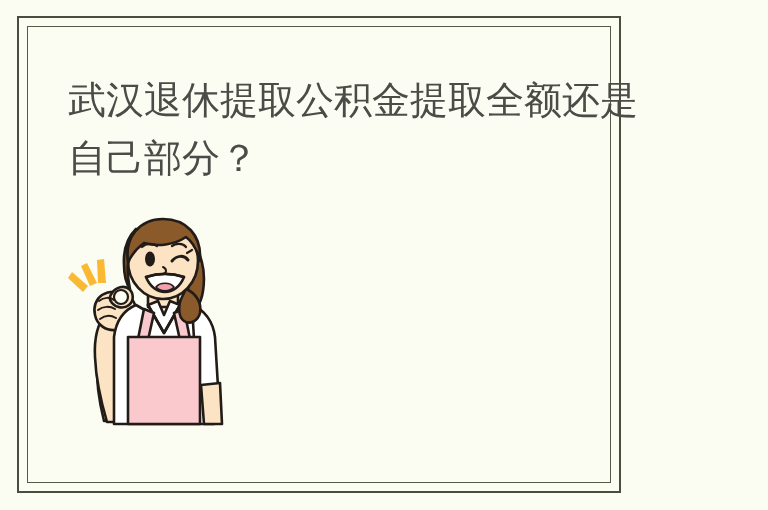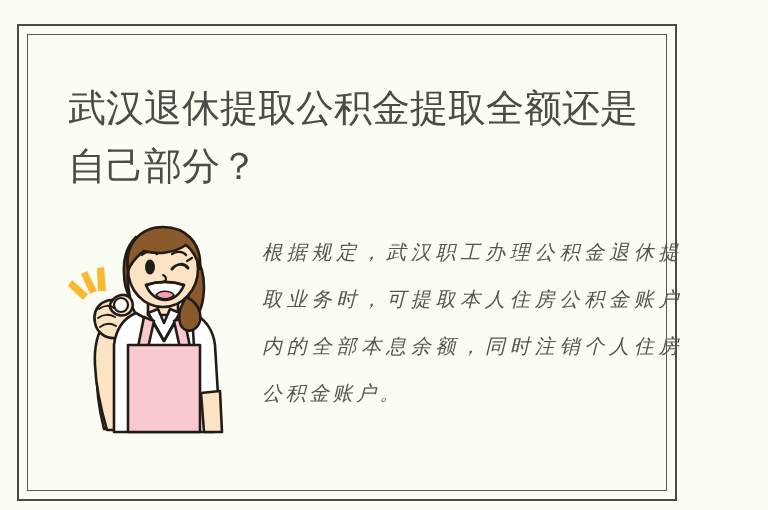--- a/index.html
+++ b/index.html
@@ -10,22 +10,22 @@
     width: 768px;
     height: 510px;
     background: #fbfcf2;
     font-family: "Liberation Sans", "DejaVu Sans", sans-serif;
     overflow: hidden;
   }
 
   #article-card {
     position: absolute;
     left: 17px;
-    top: 24px;
-    width: 660px;
+    top: 16px;
+    width: 604px;
     height: 477px;
     box-sizing: border-box;
     border: 2px solid #494d3d;
     background: #fbfcf2;
   }
 
   #article-inner-frame {
     position: absolute;
     left: 8px;
     top: 8px;
@@ -150,17 +150,16 @@
 
             <path d="M97 58 C101 60 101 64 97 65" fill="none" stroke-width="2"></path>
 
             <path d="M80 68 C88 88 110 88 118 68 C106 64 92 64 80 68 Z" fill="#ffffff"></path>
             <path d="M80 68 C92 64 106 64 118 68" fill="none" stroke-width="2.4"></path>
             <path d="M90 78 C94 73 104 73 108 78 C104 83 94 83 90 78 Z" fill="#f2a0ae" stroke-width="1.6"></path>
           </g>
         </svg>
       </div>
 
-      <p id="article-paragraph">根据规定，武汉职工办理公积金退休提取业务时，可提取本人住房公积金账户内的全部本息余额，同时注销个人住房公积金账户。</p>
 
     </div>
   </div>
 </div>
 
 </body></html>

